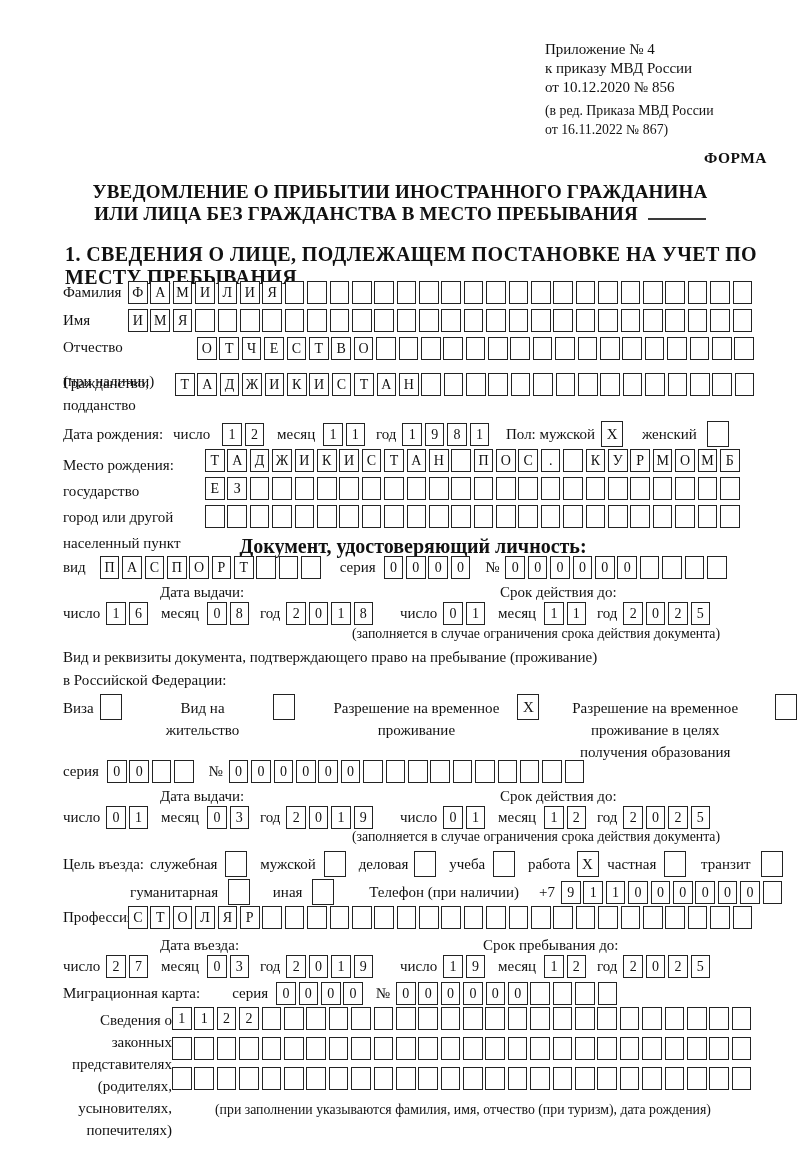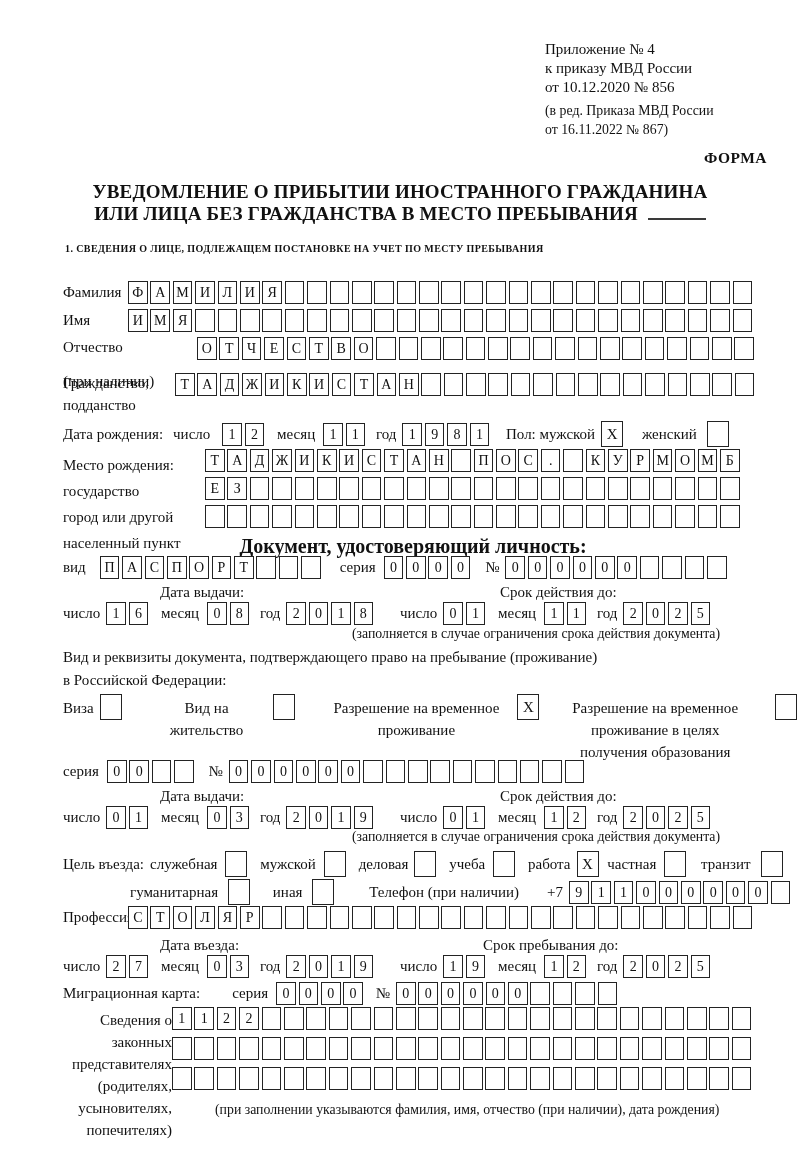--- a/index.html
+++ b/index.html
@@ -9,21 +9,21 @@
   .row{display:flex;align-items:center;white-space:nowrap;}
   .lbl{font-size:15px;}
   .sm{font-size:13.8px;}
   .b{font-weight:bold;}
   .center{text-align:center;}
   .boxes{display:inline-flex;}
   .cell{display:inline-block;box-sizing:content-box;width:17.6px;height:21px;border:1.6px solid #232323;
         margin-right:2.8px;text-align:center;font-size:14px;line-height:21px;background:#fff;}
   .cb-box .cell{width:20px;height:24px;line-height:24px;font-size:15px;}
   .ml6{margin-left:6px;} .ml8{margin-left:8px;} .ml10{margin-left:10px;} .ml12{margin-left:12px;}
-  .ml14{margin-left:14px;} .ml16{margin-left:16px;} .ml20{margin-left:20px;gap:19px;} .ml24{margin-left:28px;}
+  .ml14{margin-left:14px;} .ml16{margin-left:16px;} .ml20{margin-left:20px;gap:19px;} .ml24{margin-left:20px;}
   .ml28{margin-left:28px;} .ml32{margin-left:32px;}
   .blank{display:inline-block;width:58px;border-bottom:2px solid #3a3a3a;height:2px;margin-left:10px;}
   .optlbl{display:inline-block;text-align:center;line-height:1.45;white-space:normal;vertical-align:top;}
   .opt{display:flex;align-items:flex-start;}
   .lh19 div{line-height:19px;}
   .title{font-weight:bold;font-size:19px;letter-spacing:0.2px;}
   .heading{font-weight:bold;font-size:20px;}
 </style>
 </head>
 <body>
@@ -39,21 +39,21 @@
     <div class="sm">от 16.11.2022 № 867)</div>
   </div>
 
   <div class="abs b" style="top:149px;right:33px;font-size:15.5px;letter-spacing:0.5px;">ФОРМА</div>
 
   <div class="abs center title" style="top:181px;left:0;right:0;">УВЕДОМЛЕНИЕ О ПРИБЫТИИ ИНОСТРАННОГО ГРАЖДАНИНА</div>
   <div class="abs center title" style="top:203px;left:0;right:0;">
     <span>ИЛИ ЛИЦА БЕЗ ГРАЖДАНСТВА В МЕСТО ПРЕБЫВАНИЯ</span><span class="blank"></span>
   </div>
 
-  <div class="abs b" style="top:243px;left:65px;font-size:10px;letter-spacing:0.4px;">1. СВЕДЕНИЯ О ЛИЦЕ, ПОДЛЕЖАЩЕМ ПОСТАНОВКЕ НА УЧЕТ ПО МЕСТУ ПРЕБЫВАНИЯ</div>
+  <div class="abs b" style="top:243px;left:65px;font-size:20px;letter-spacing:0.4px;">1. СВЕДЕНИЯ О ЛИЦЕ, ПОДЛЕЖАЩЕМ ПОСТАНОВКЕ НА УЧЕТ ПО МЕСТУ ПРЕБЫВАНИЯ</div>
 
   <div class="abs row" style="top:281px;left:63px;">
     <span class="lbl" style="width:65px;">Фамилия</span>
     <span class="boxes">
         <span class="cell">Ф</span>
         <span class="cell">А</span>
         <span class="cell">М</span>
         <span class="cell">И</span>
         <span class="cell">Л</span>
         <span class="cell">И</span>
@@ -737,15 +737,15 @@
         <span class="cell"></span>
         <span class="cell"></span>
         <span class="cell"></span>
         <span class="cell"></span>
         <span class="cell"></span>
         <span class="cell"></span>
         <span class="cell"></span>
       </span>
   </div>
 
-  <div class="abs sm" style="top:1102px;left:215px;">(при заполнении указываются фамилия, имя, отчество (при наличии), дата рождения)</div>
+  <div class="abs sm" style="top:1102px;left:215px;">(при заполнении указываются фамилия, имя, отчество (при туризм), дата рождения)</div>
 
 </div>
 
 </body></html>

